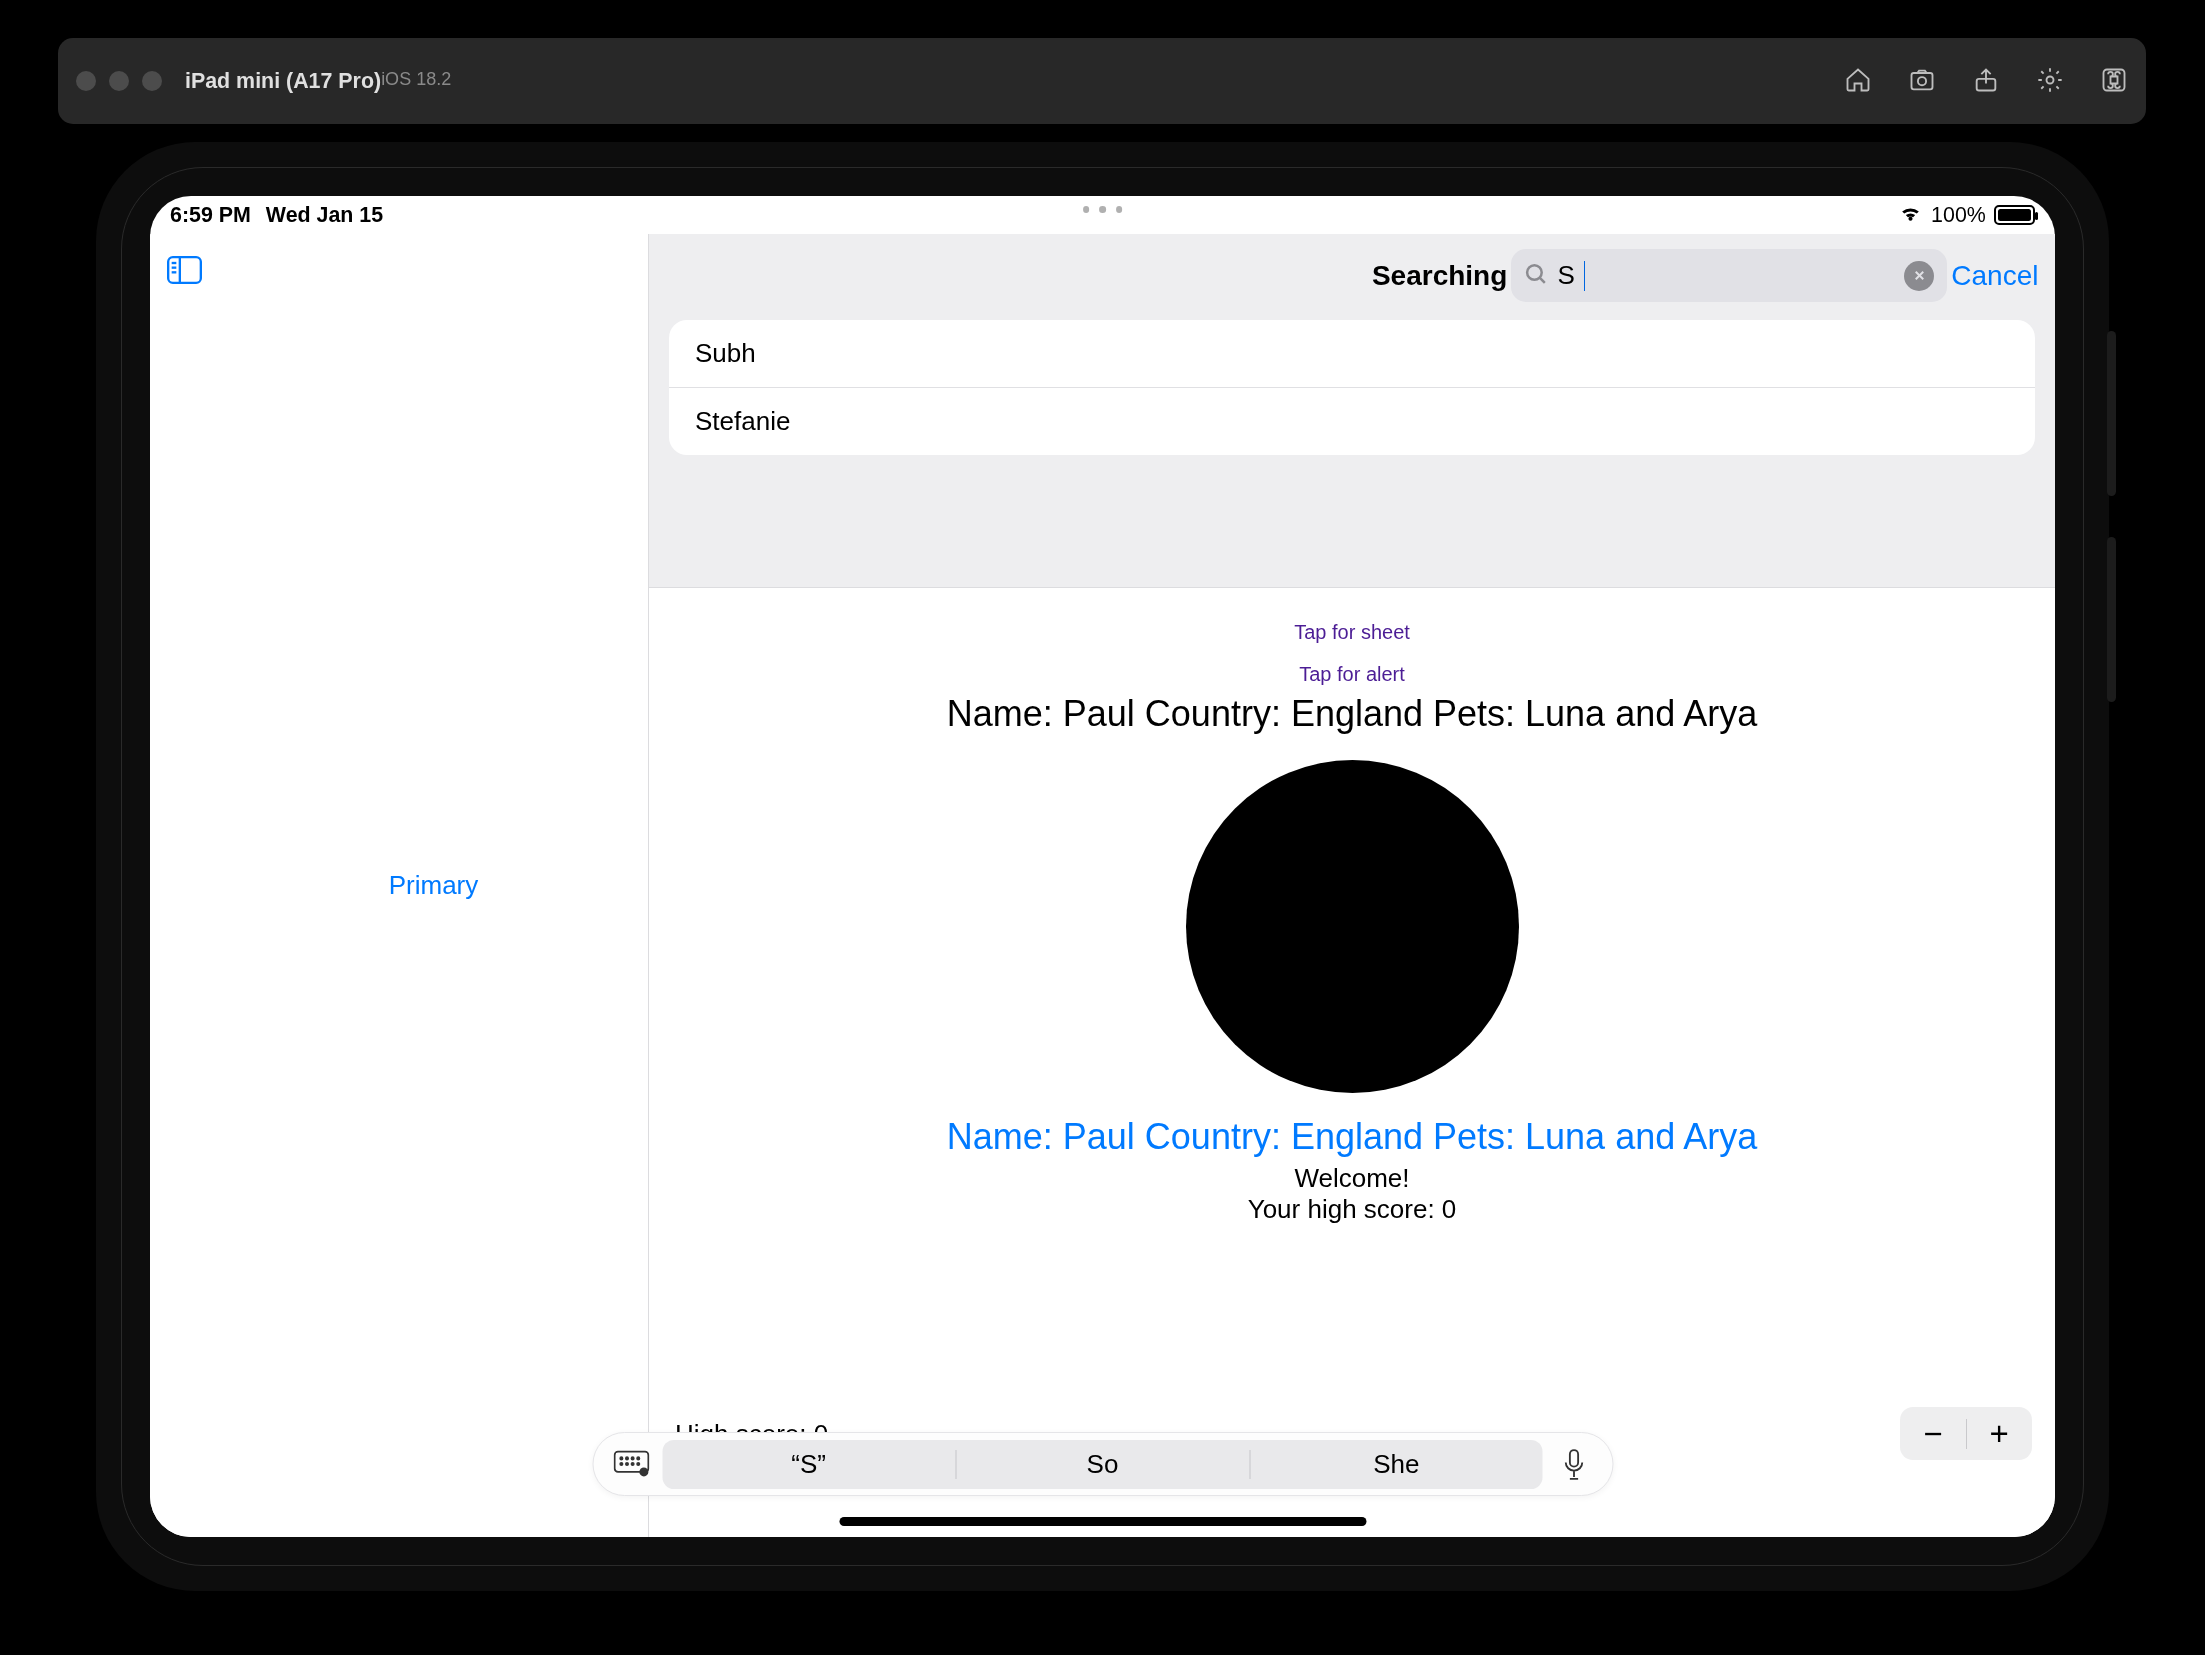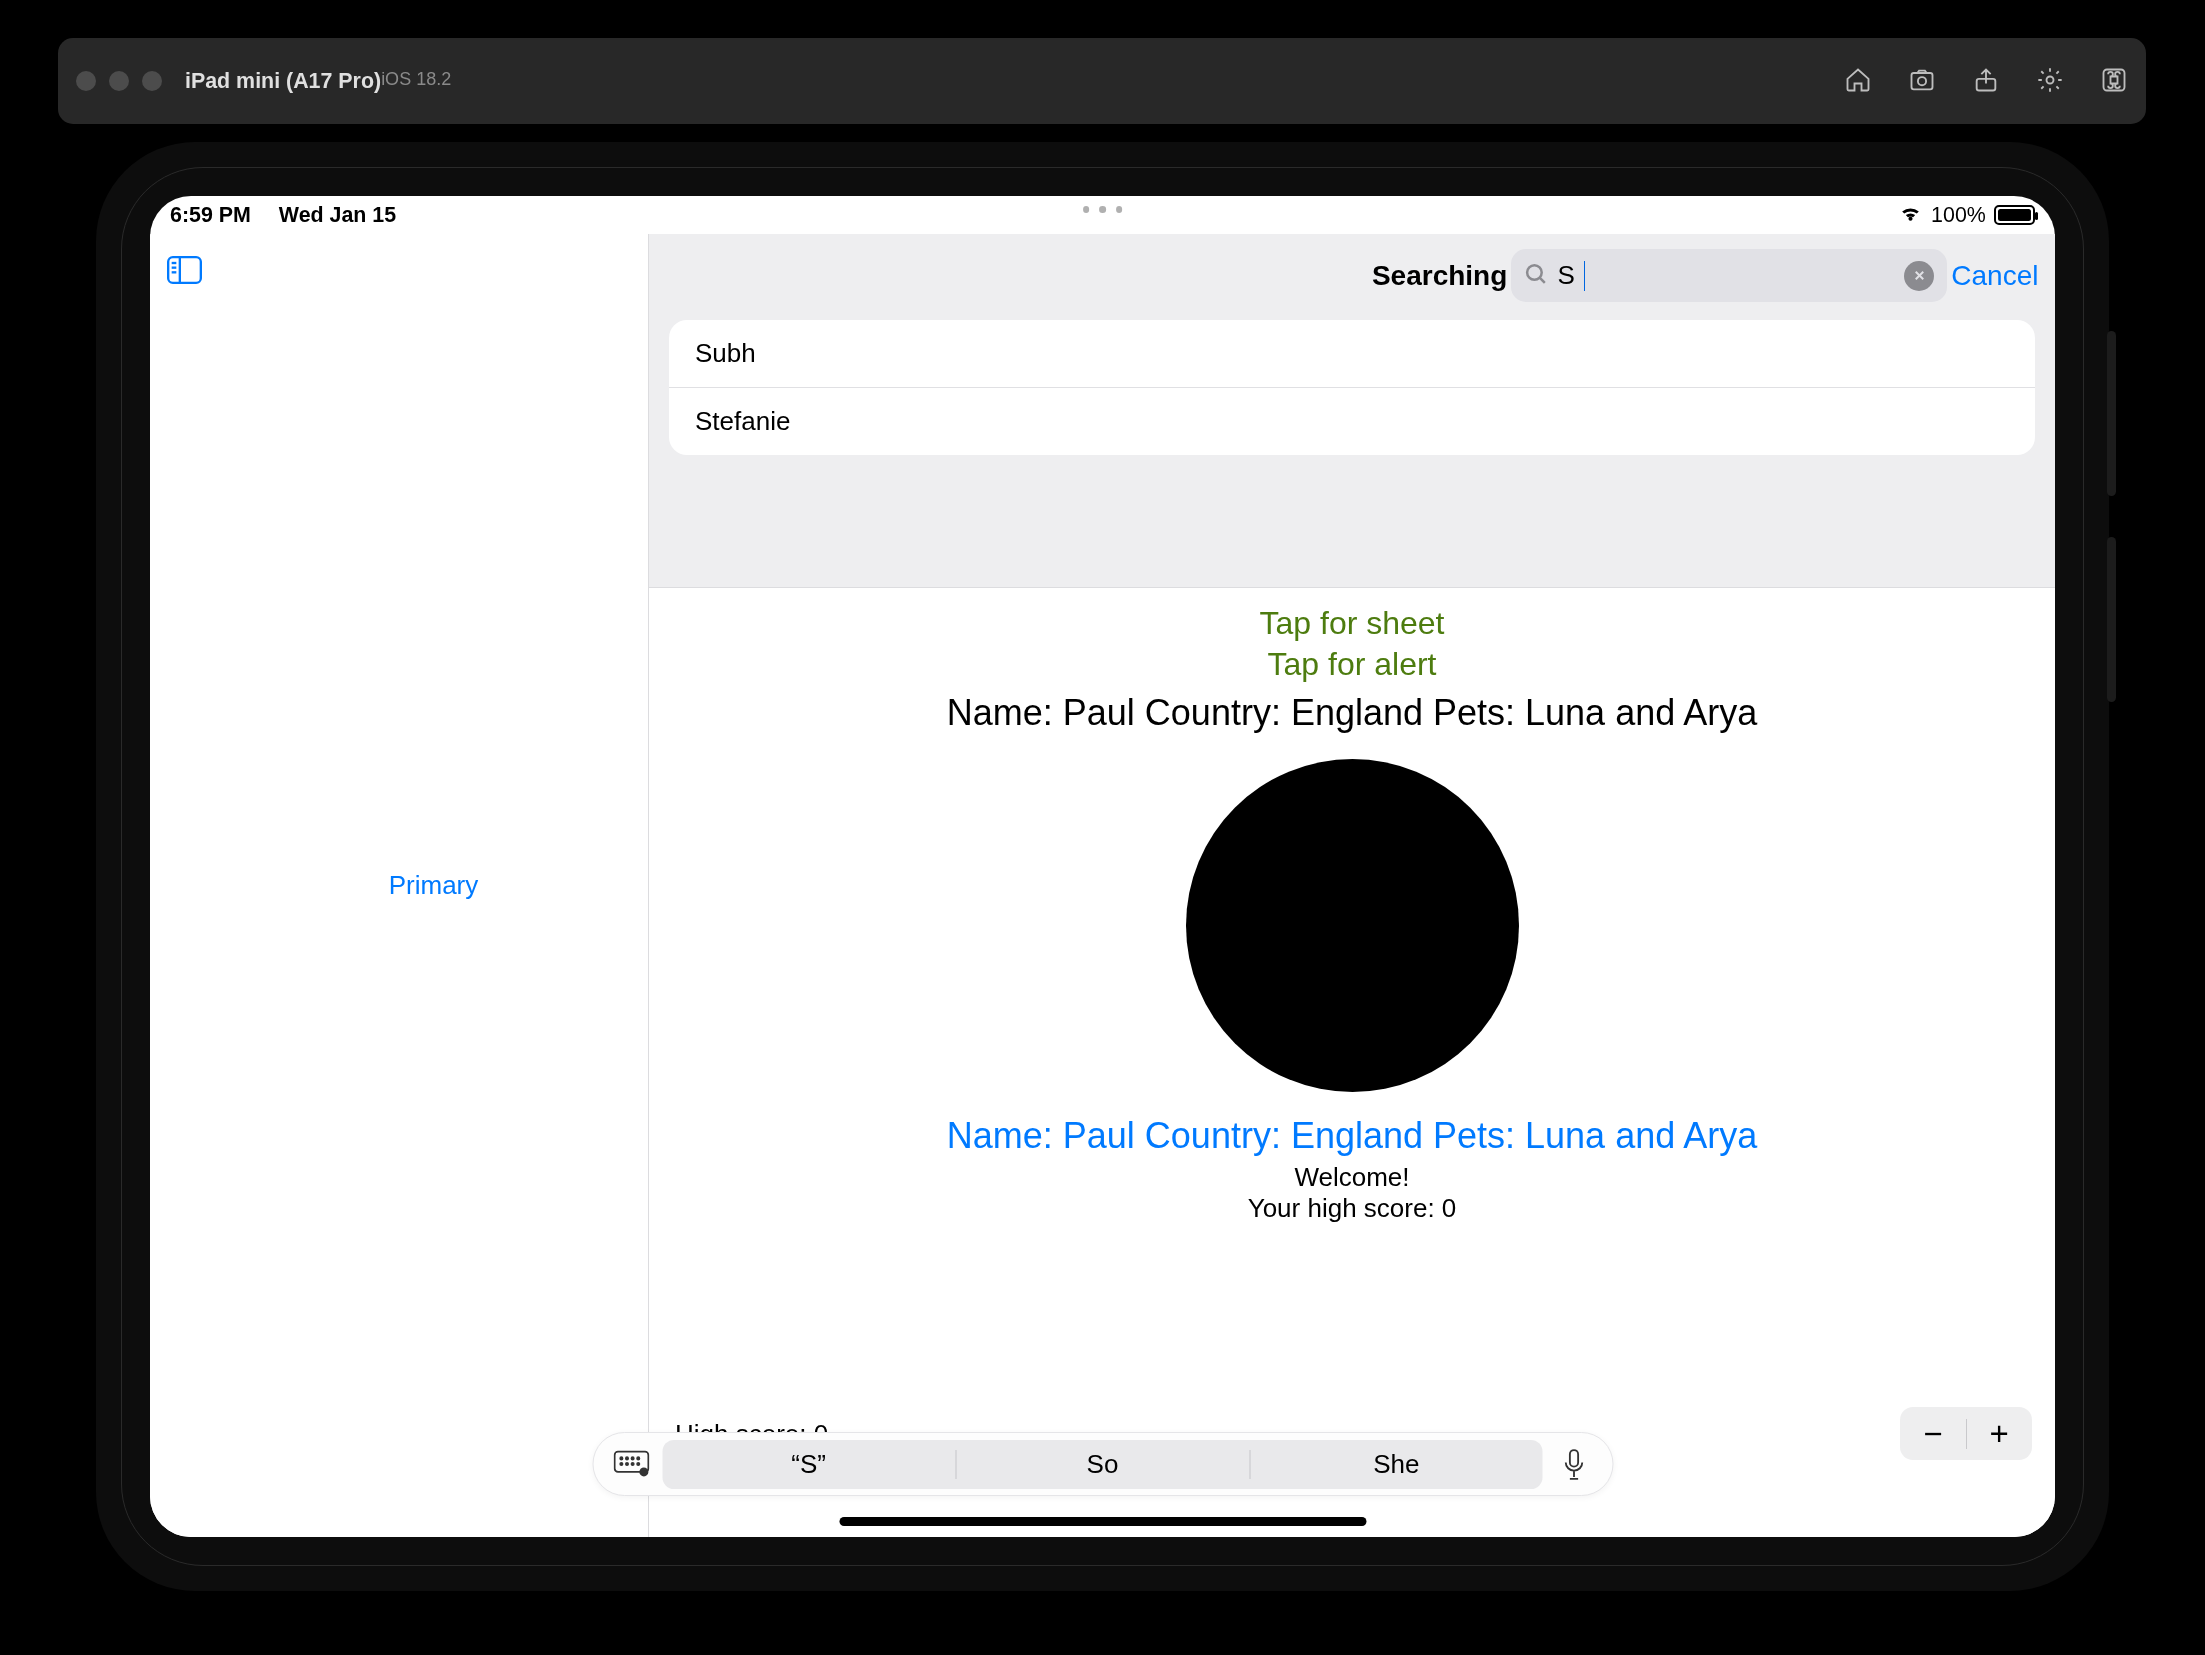--- a/index.html
+++ b/index.html
@@ -29,21 +29,21 @@
     pointer-events:none;
   }
   .ipad-screen {
     position:relative; width:100%; height:100%; background:#fff; border-radius:41px; overflow:hidden;
   }
   .side-button { position:absolute; right:-6.6px; top:189px; width:8.2px; height:165px; background:#1c1c1c; border-radius:5px;}
   .side-button2 { position:absolute; right:-6.6px; top:395px; width:8.2px; height:165px; background:#1c1c1c; border-radius:5px;}
 
   
   .status-bar { height:38px; display:flex; align-items:center; font-size:21.4px; font-weight:600; padding:0 20px; color:#000; }
-  .status-left { display:flex; gap:28px; }
+  .status-left { display:flex; gap:15px; }
   .status-right { margin-left:auto; display:flex; align-items:center; gap:8.2px; font-weight:500;}
   .wifi-icon svg{width:25px;height:25px;}
   .battery { width:41px; height:20px; border:2.1px solid #000; border-radius:5px; position:relative;}
   .battery::after{content:""; position:absolute; right:-5px; top:5px; width:3.3px; height:8.2px; background:#000; border-radius:1.6px;}
   .battery .fill{position:absolute; inset:1.6px; background:#000; border-radius:2.5px;}
   .multitask-dots{ position:absolute; left:50%; transform:translateX(-50%); top:10px; display:flex; gap:10px;}
   .multitask-dots .d{width:6.6px;height:6.6px;border-radius:50%;background:#b0b0b0;}
 
   
   .split { position:absolute; top:38px; left:0; right:0; bottom:0; display:flex;}
@@ -69,21 +69,21 @@
   .cancel-btn{ color:#007aff; font-size:28px;}
   .search-gap{flex:1;}
 
   .results-card{ margin:13px 20px 0; background:#fff; border-radius:18px; overflow:hidden;}
   .result-row{ padding:18px 26px; font-size:26px; color:#000;}
   .result-row + .result-row{ border-top:0.8px solid #e0e0e3;}
 
   
   .content-area{ flex:1; border-left:0.8px solid #dcdcdf; border-top:0.8px solid #dcdcdf; overflow:hidden; position:relative;}
   .content-stack{ display:flex; flex-direction:column; align-items:center; padding-top:15px;}
-  .link-text{ color:#4d7c0f; font-size:32px; line-height:1.3;}
+  .link-text{ color:#4c1d95; font-size:20px; line-height:1.3;margin-top:16px;}
   .title-text{ font-size:36px; color:#000; text-align:center; margin-top:6.6px;}
   .black-circle{ width:333px; height:333px; background:#000; border-radius:50%; margin:25px 0 23px;}
   .big-link{ color:#007aff; font-size:36px; text-align:center;}
   .welcome{ font-size:26px; color:#000; margin-top:5px;}
   .highscore-center{ font-size:26px; color:#000;}
   .highscore-left{ position:absolute; left:26px; bottom:87px; font-size:26px; color:#000;}
 
   
   .stepper{ position:absolute; right:23px; bottom:77px; width:132px; height:53px; background:#eeeeef; border-radius:13px; display:flex; align-items:center; justify-content:space-around;}
   .stepper .vd{width:0.8px; height:30px; background:#c9c9cc;}

